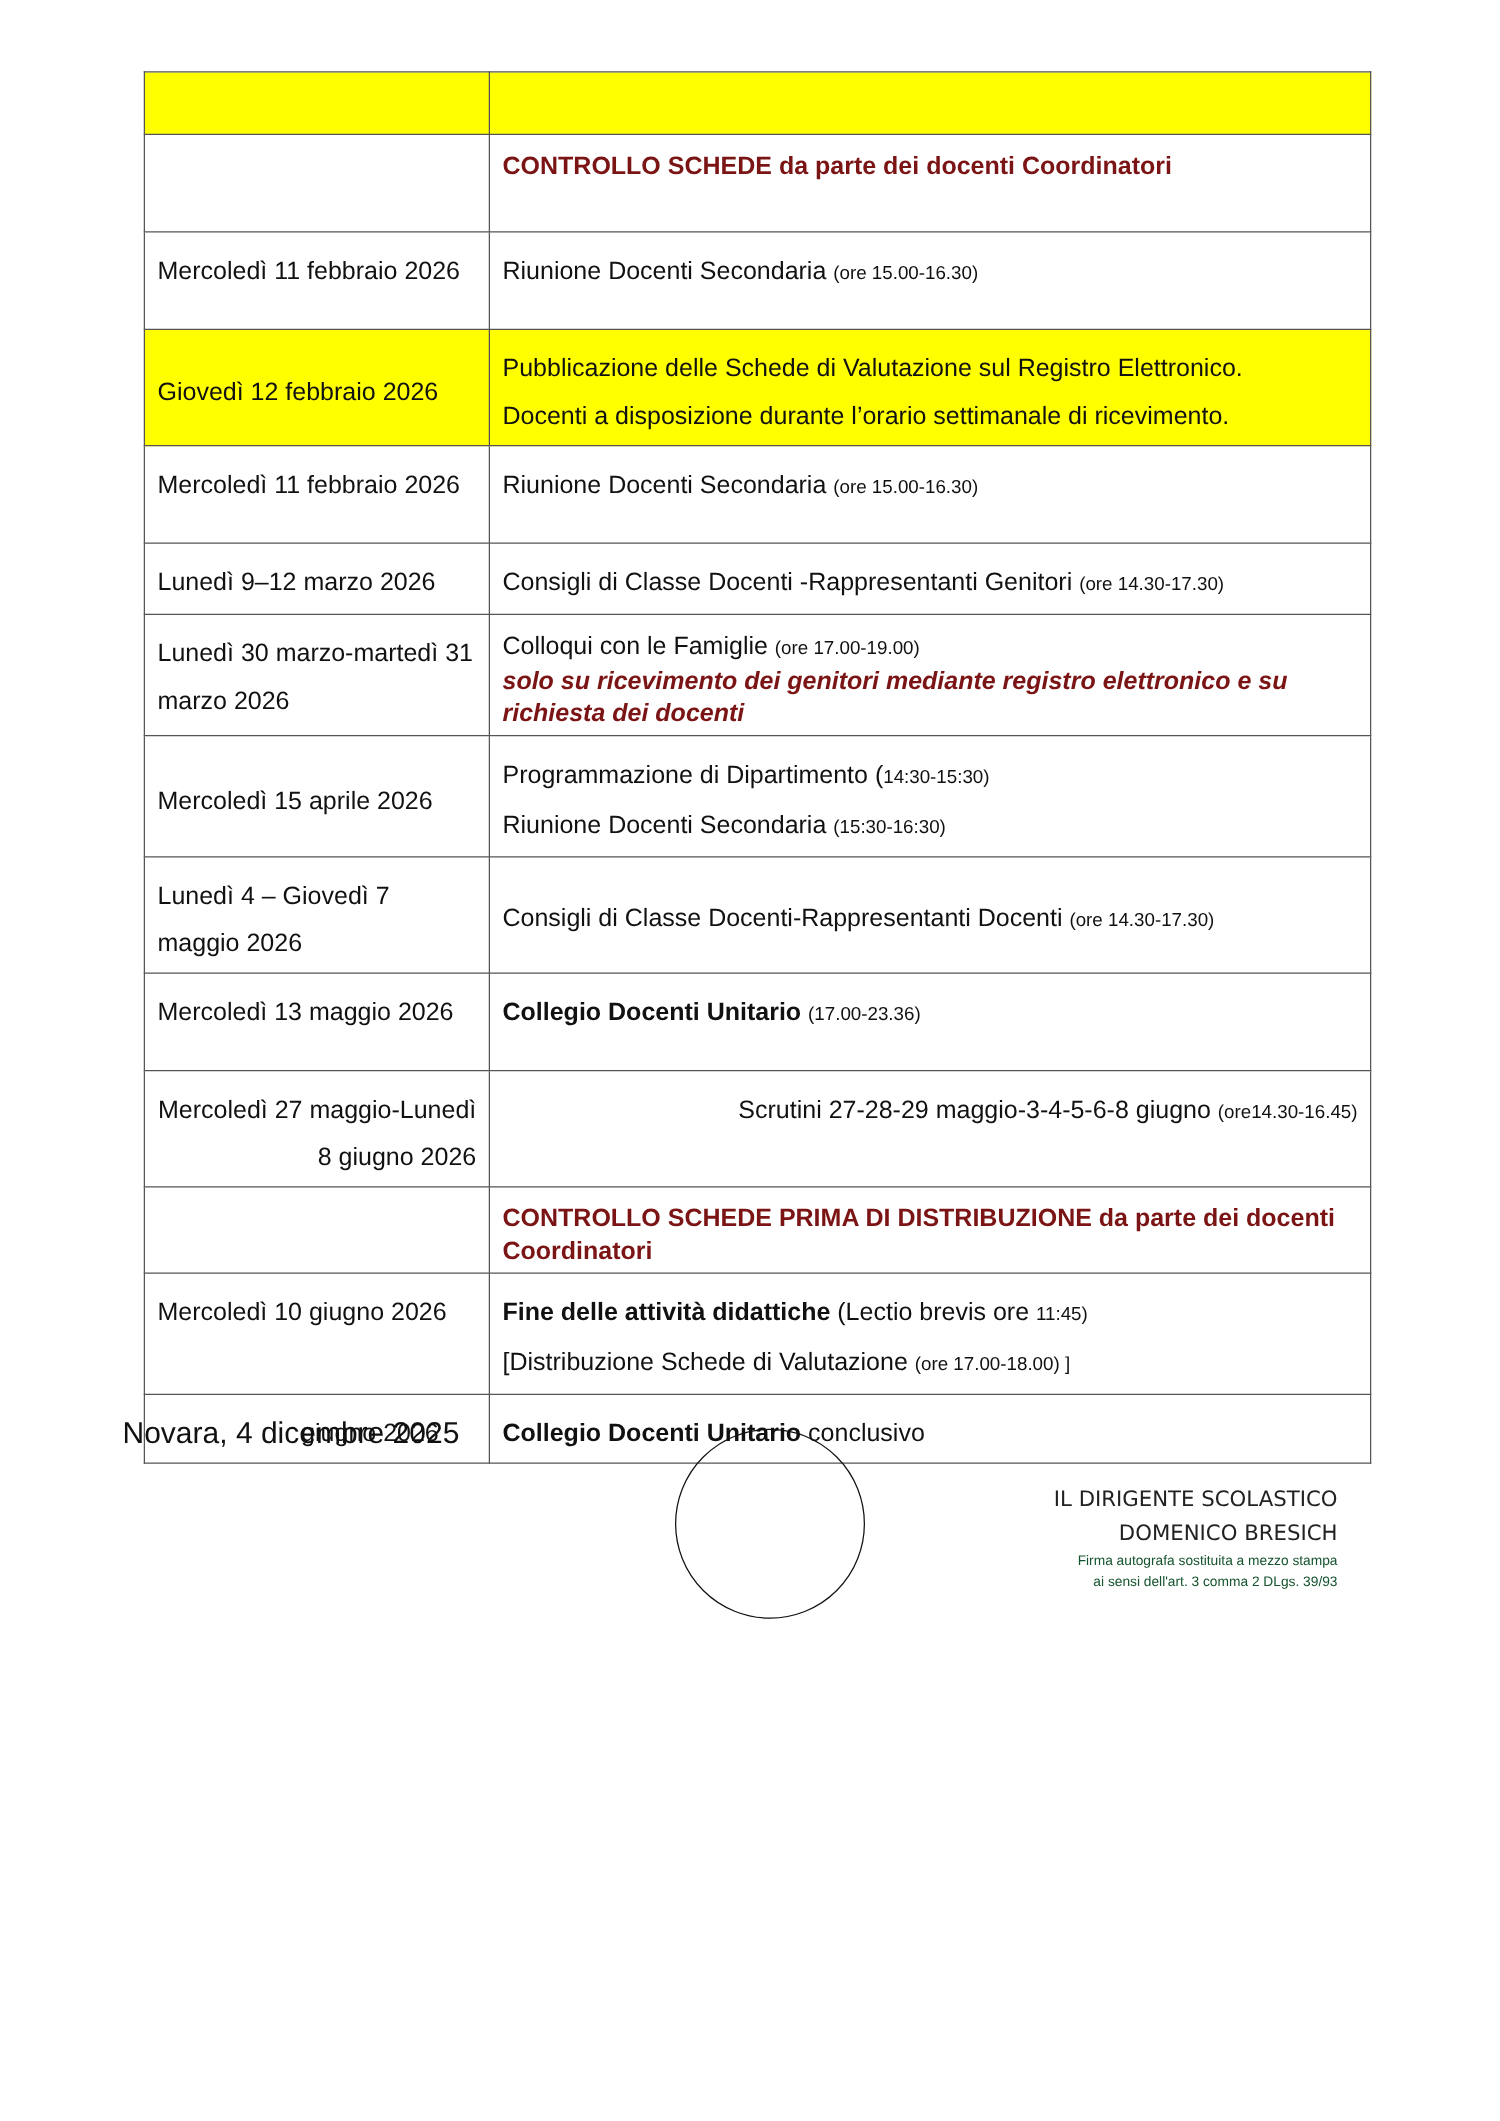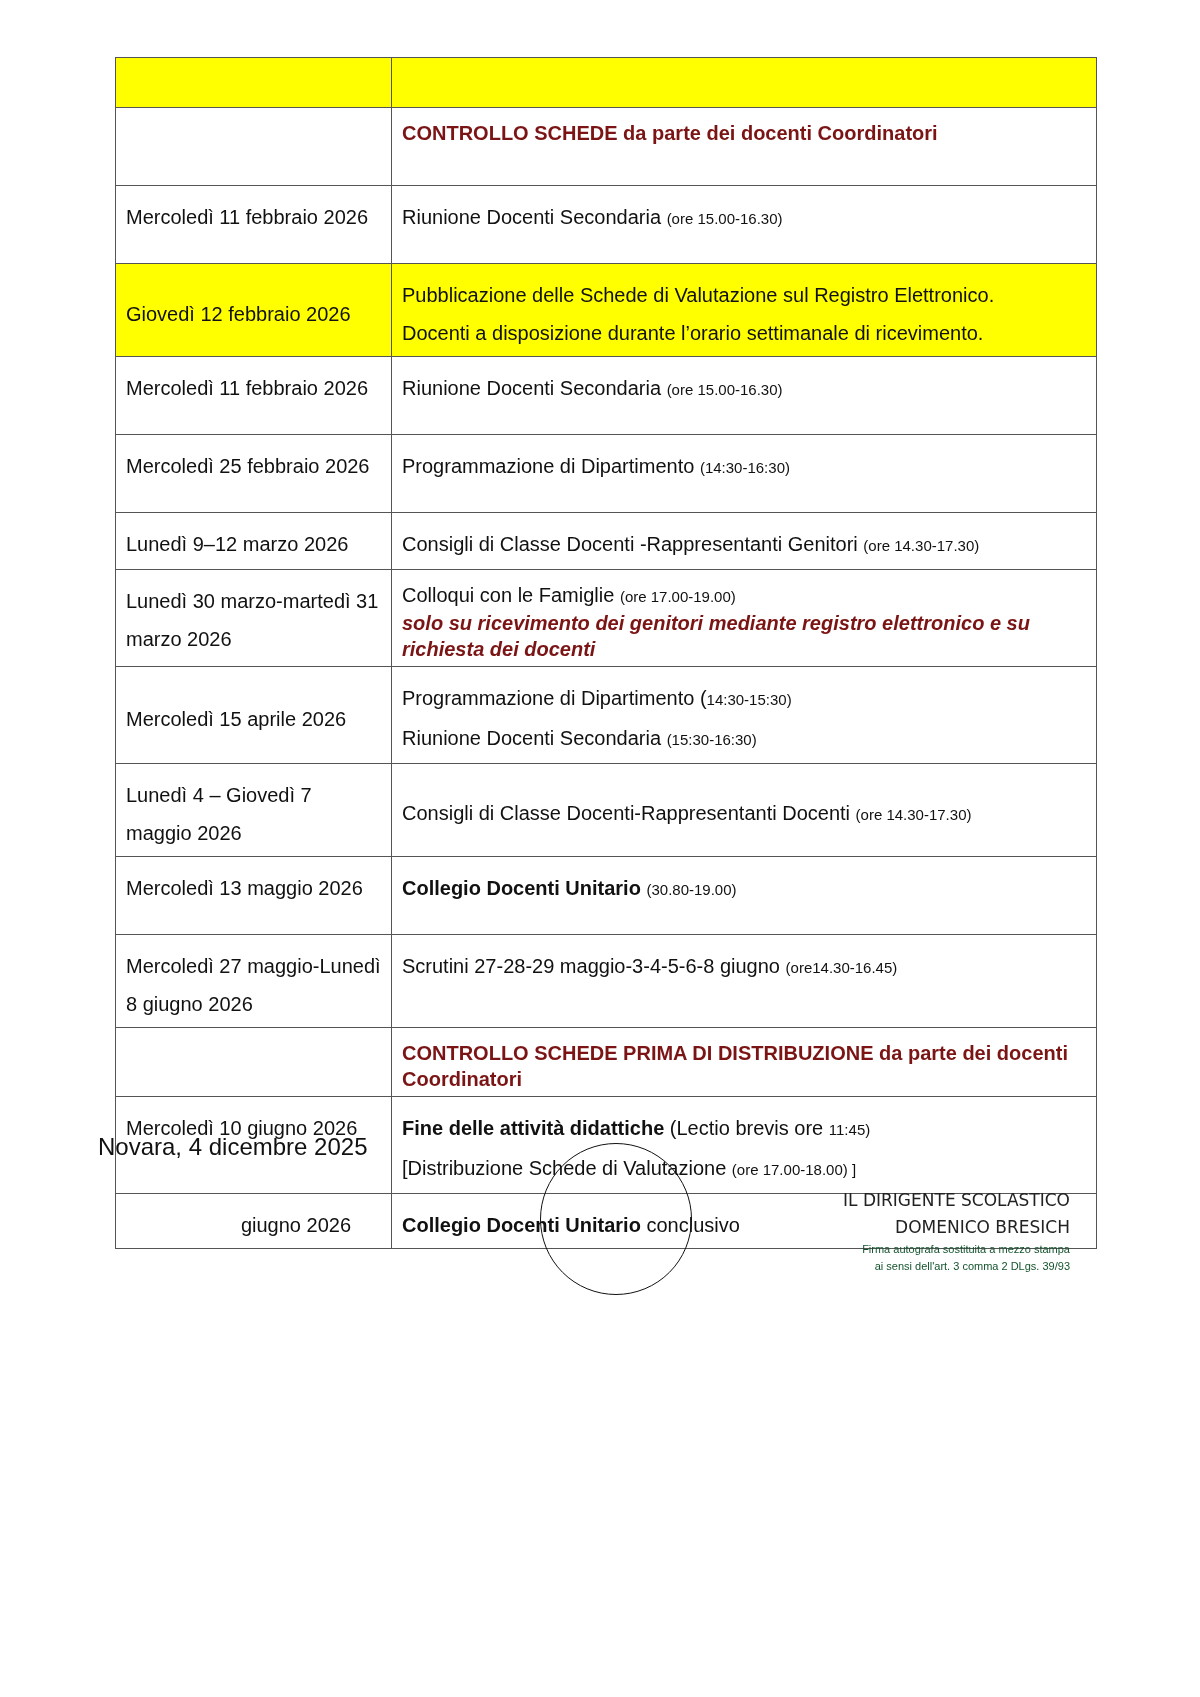--- a/index.html
+++ b/index.html
@@ -109,27 +109,20 @@
   </tr>
 
   <tr style="height:78px;">
     <td>Mercoledì 11 febbraio 2026</td>
     <td>
       <span>Riunione Docenti Secondaria</span>
       <span class="small">(ore 15.00-16.30)</span>
     </td>
   </tr>
 
-  <tr style="height:78px;">
-    <td>Mercoledì 25 febbraio 2026</td>
-    <td>
-      <span>Programmazione di Dipartimento</span>
-      <span class="small">(14:30-16:30)</span>
-    </td>
-  </tr>
 
   <tr style="height:47px;">
     <td>Lunedì 9–12 marzo 2026</td>
     <td>
       <span>Consigli di Classe Docenti  -Rappresentanti Genitori</span>
       <span class="small">(ore 14.30-17.30)</span>
     </td>
   </tr>
 
   <tr style="height:78px;">
@@ -159,25 +152,25 @@
     <td class="mid">
       <span>Consigli di Classe Docenti-Rappresentanti Docenti</span>
       <span class="small">(ore 14.30-17.30)</span>
     </td>
   </tr>
 
   <tr style="height:78px;">
     <td>Mercoledì 13  maggio 2026</td>
     <td>
       <span class="bold">Collegio Docenti Unitario</span>
-      <span class="small">(30.80-19.00)</span>
-    </td>
-  </tr>
-
-  <tr style="height:78px;">
+      <span class="small">(17.00-23.36)</span>
+    </td>
+  </tr>
+
+  <tr style="height:78px;text-align:right;">
     <td>Mercoledì 27 maggio-Lunedì 8  giugno 2026</td>
     <td>
       <span>Scrutini 27-28-29 maggio-3-4-5-6-8 giugno</span>
       <span class="small">(ore14.30-16.45)</span>
     </td>
   </tr>
 
   <tr style="height:53px;">
     <td></td>
     <td style="line-height:26px;">

